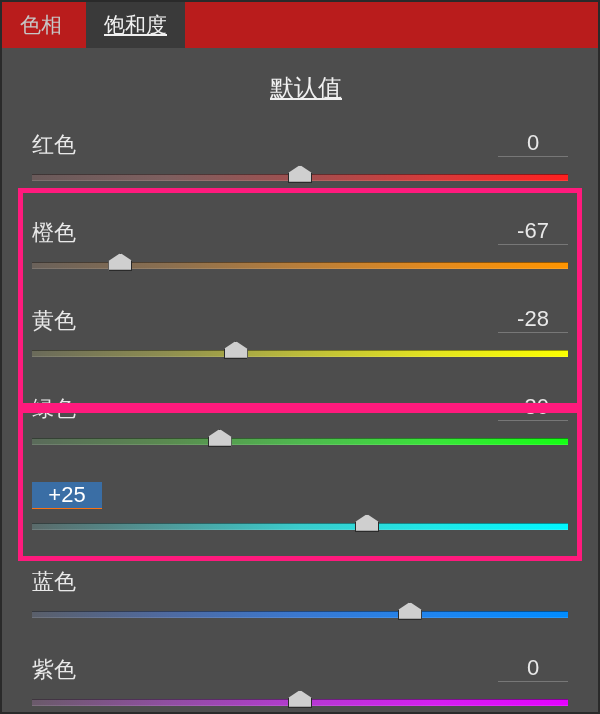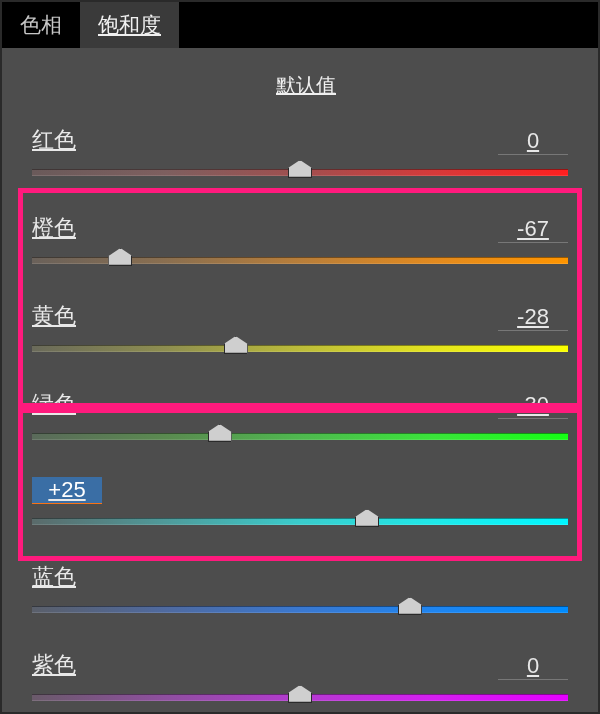--- a/index.html
+++ b/index.html
@@ -13,57 +13,57 @@
   }
   .frame {
     border: 2px solid #2a2a2a;
     width: 600px;
     height: 714px;
     background: #4d4d4d;
     position: relative;
   }
   .tabs {
     display: flex;
-    background: #000000;
+    background: #b91c1c;
     height: 46px;
+    gap: 6px;
   }
   .tab {
     padding: 10px 18px 10px 18px;
     font-size: 21px;
     color: #c6c6c6;
     cursor: pointer;
     display: flex;
     align-items: center;
   }
   .tab.active {
     background: #3a3a3a;
     color: #f0f0f0;
     text-decoration: underline;
   }
   .title {
     text-align: center;
-    font-size: 20px;
+    font-size: 24px;
     color: #f0f0f0;
     text-decoration: underline;
     padding: 24px 0 26px 12px;
     cursor: pointer;
   }
   .sliders {
     padding: 0 30px 0 30px;
   }
   .slider-row {
     margin-bottom: 32px;
     position: relative;
   }
   .label-row {
     display: flex;
     justify-content: space-between;
-    align-items: flex-end;
+    align-items: flex-start;
     margin-bottom: 10px;
-    text-decoration: underline;
   }
   .label {
     font-size: 22px;
     color: #e8e8e8;
   }
   .value {
     font-size: 22px;
     color: #e8e8e8;
     min-width: 70px;
     text-align: center;

